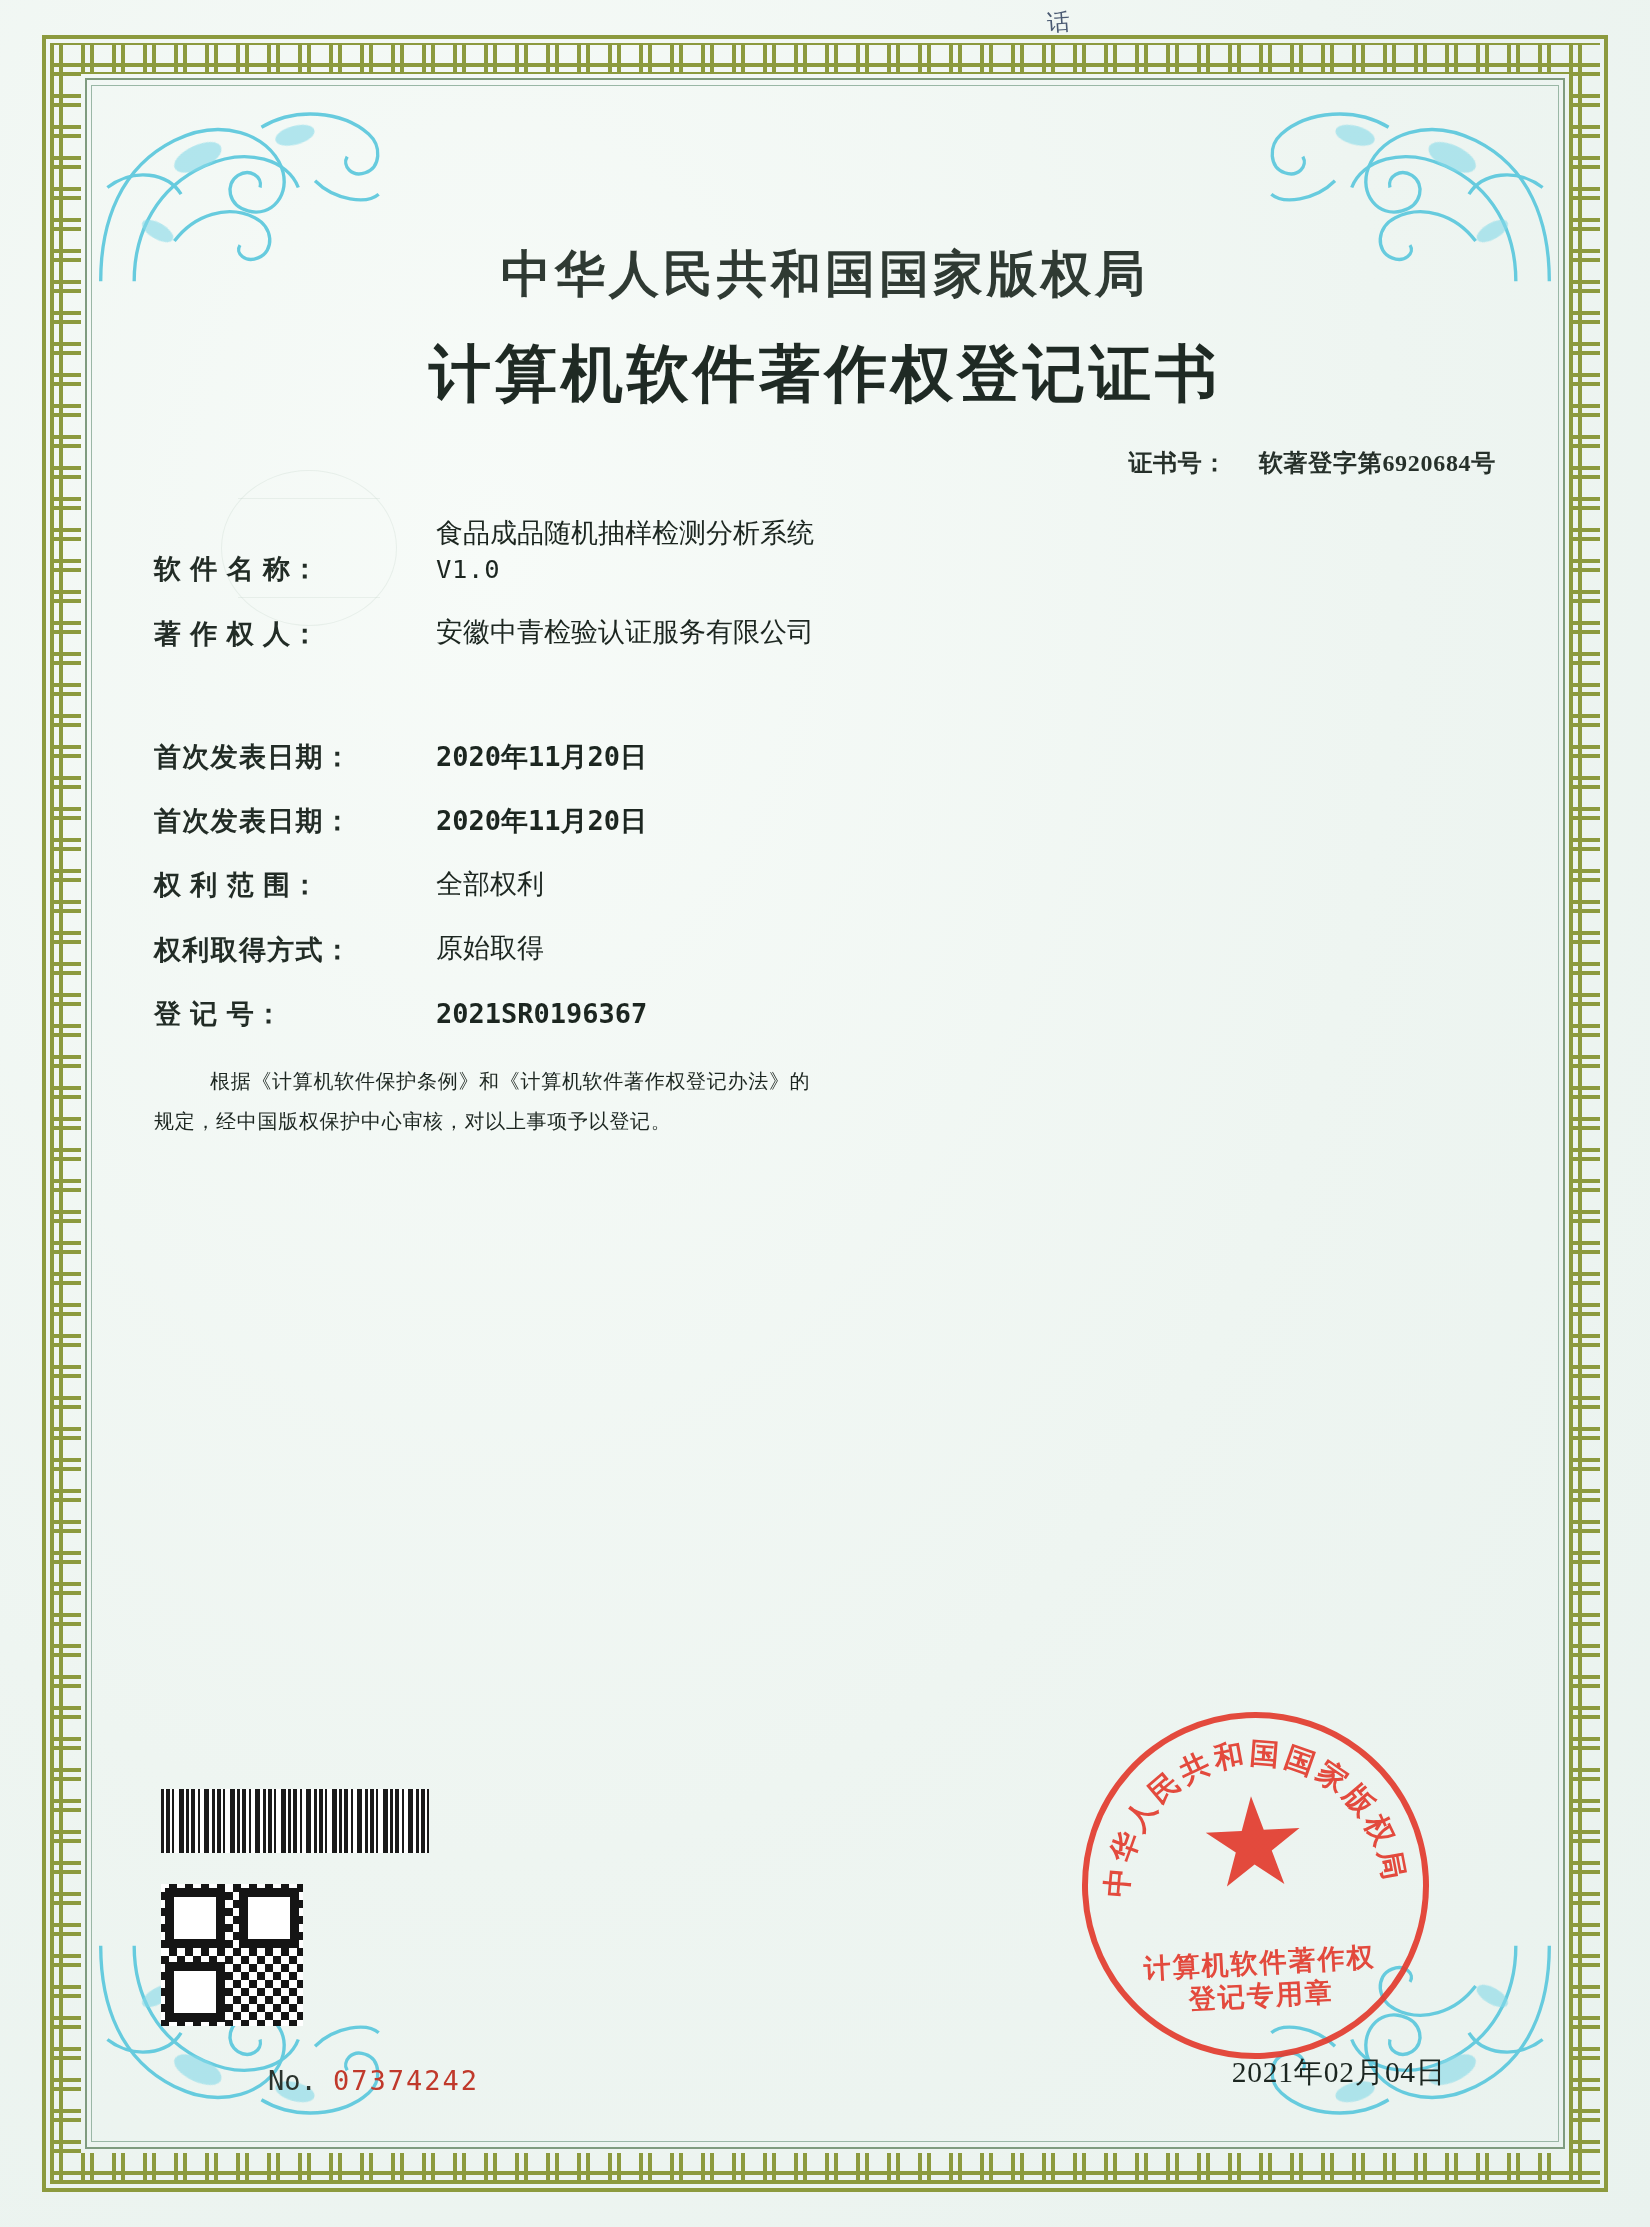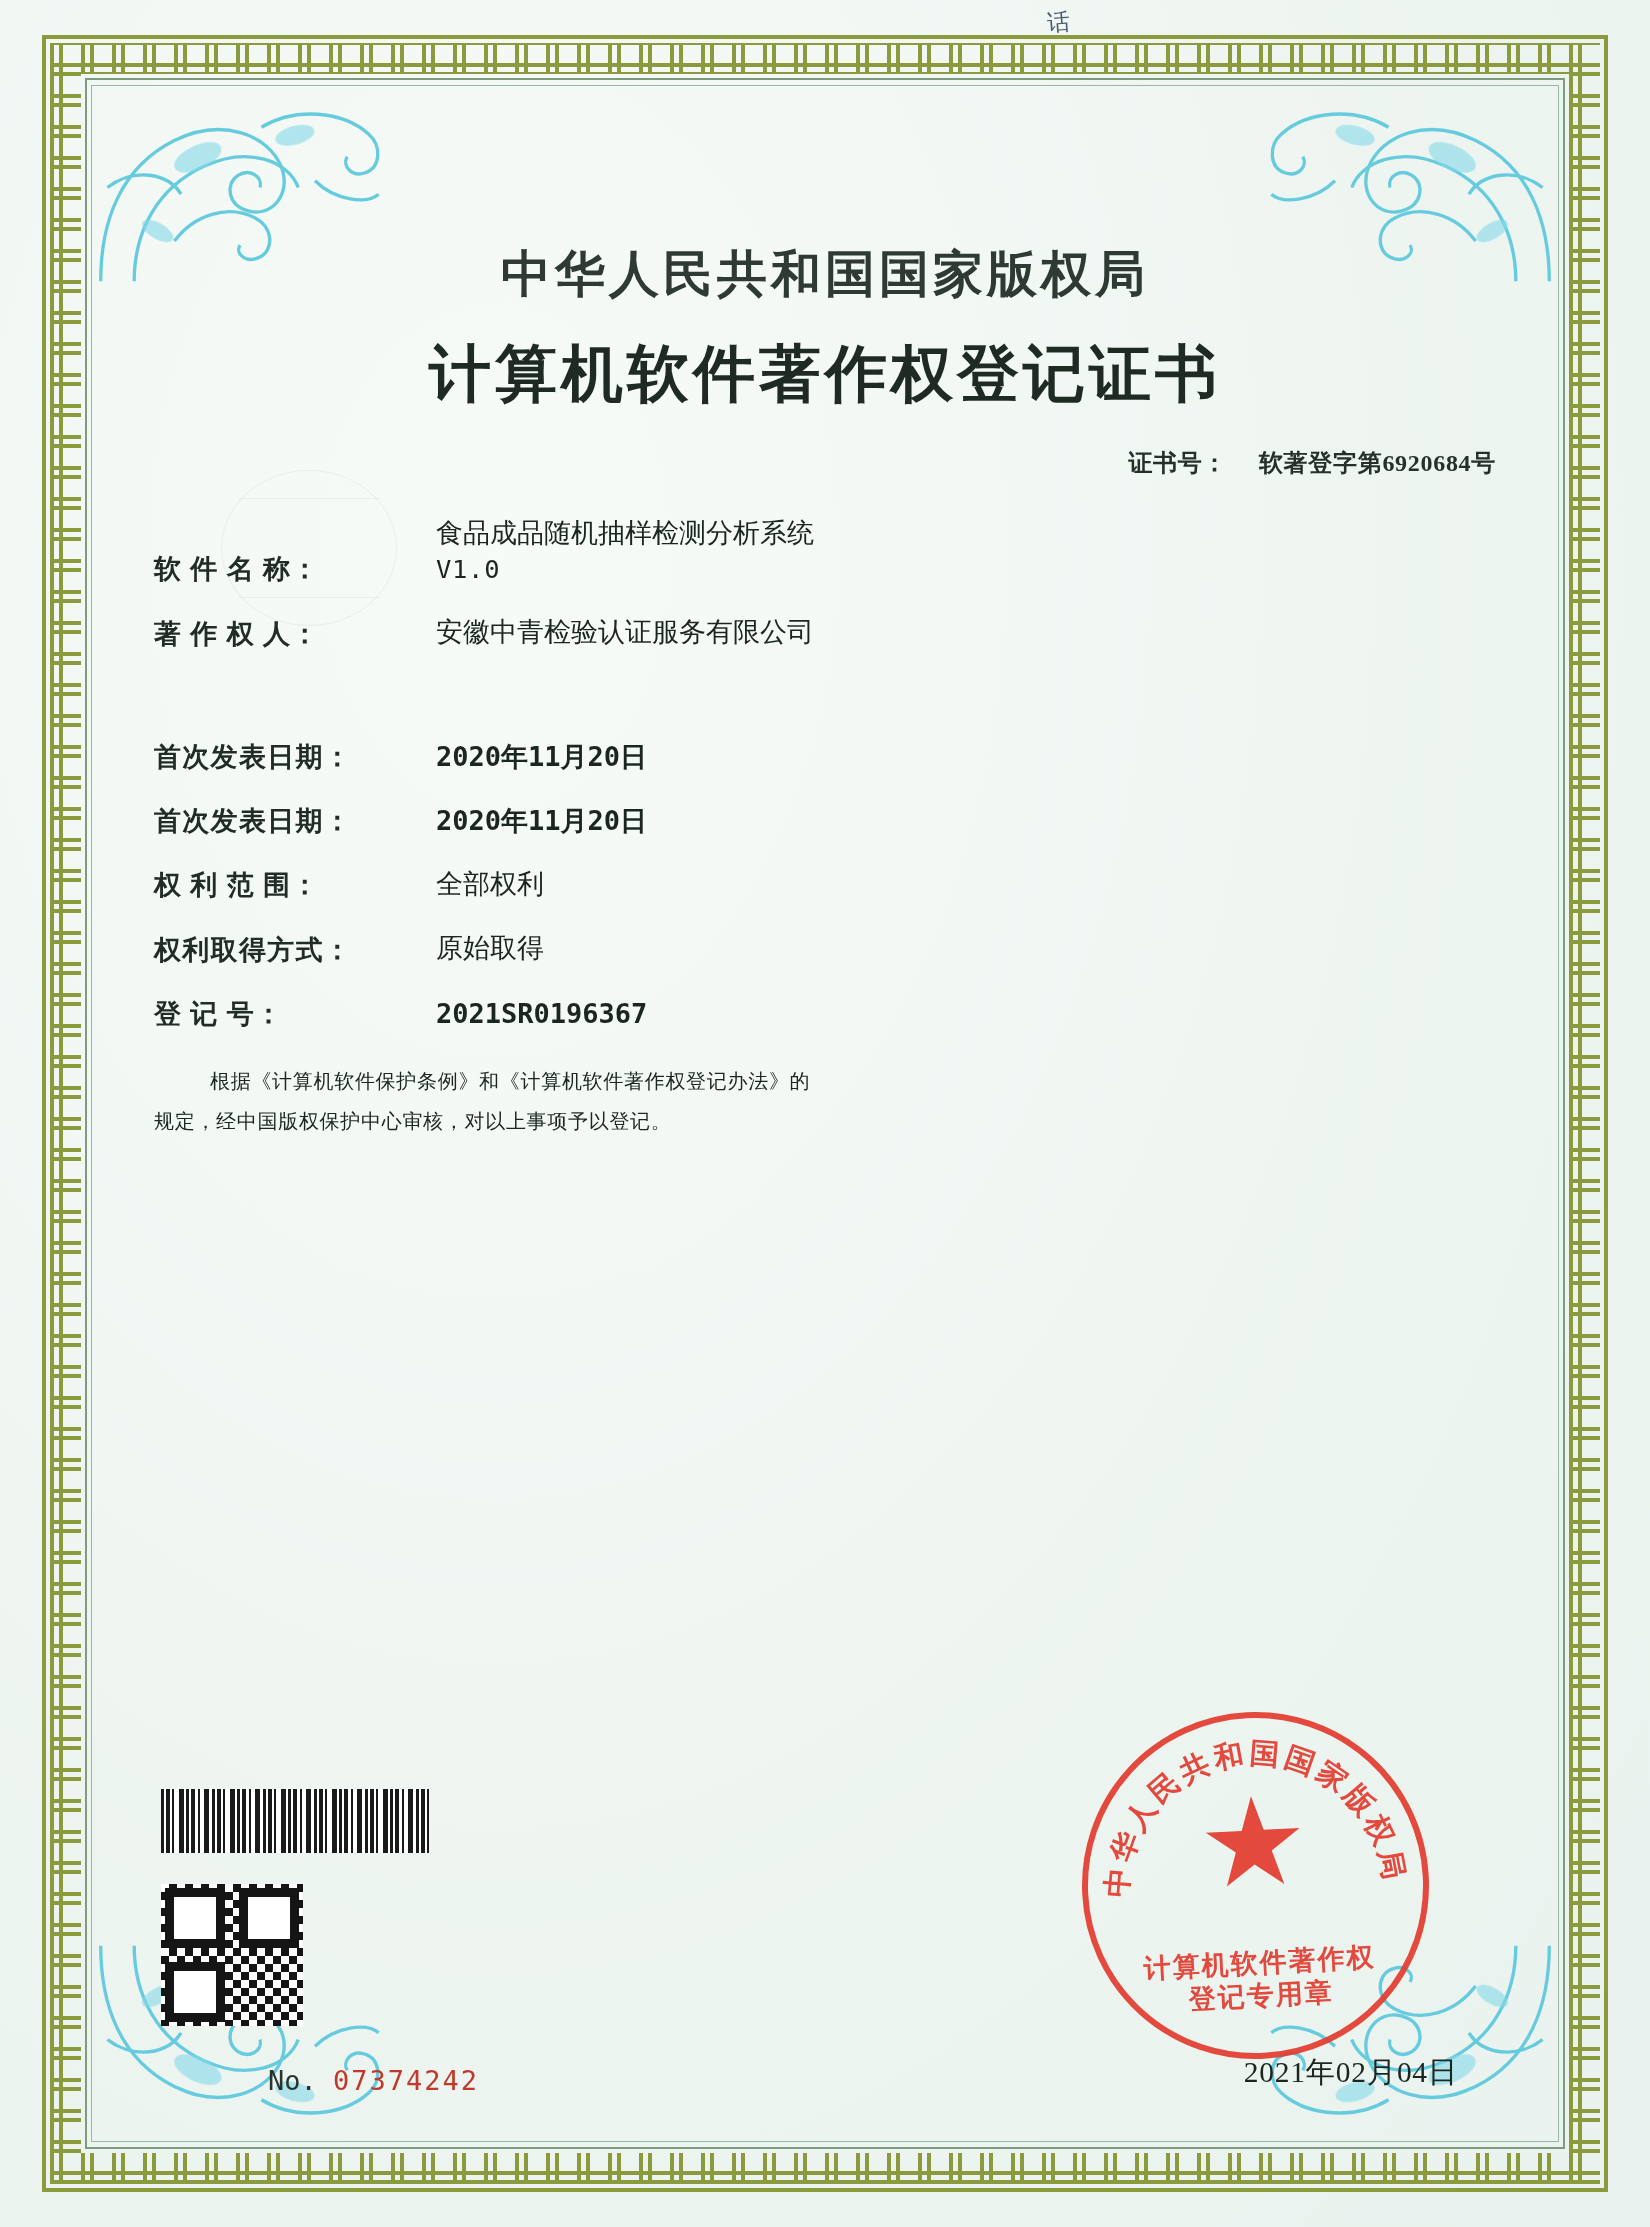--- a/index.html
+++ b/index.html
@@ -262,21 +262,21 @@
     position: absolute;
     left: 268px;
     bottom: 131px;
     font-size: 27px;
     color: #2a332d;
     font-family: "DejaVu Sans Mono", "Liberation Mono", monospace;
   }
   .footer-no .num { color: #c0392b; letter-spacing: 2px; }
   .footer-date {
     position: absolute;
-    right: 192px;
+    right: 204px;
     bottom: 134px;
     font-size: 29.5px;
     color: #1c2620;
     letter-spacing: 0.7px;
   }
 
   
   .top-mark {
     position: absolute;
     left: 1047px;

